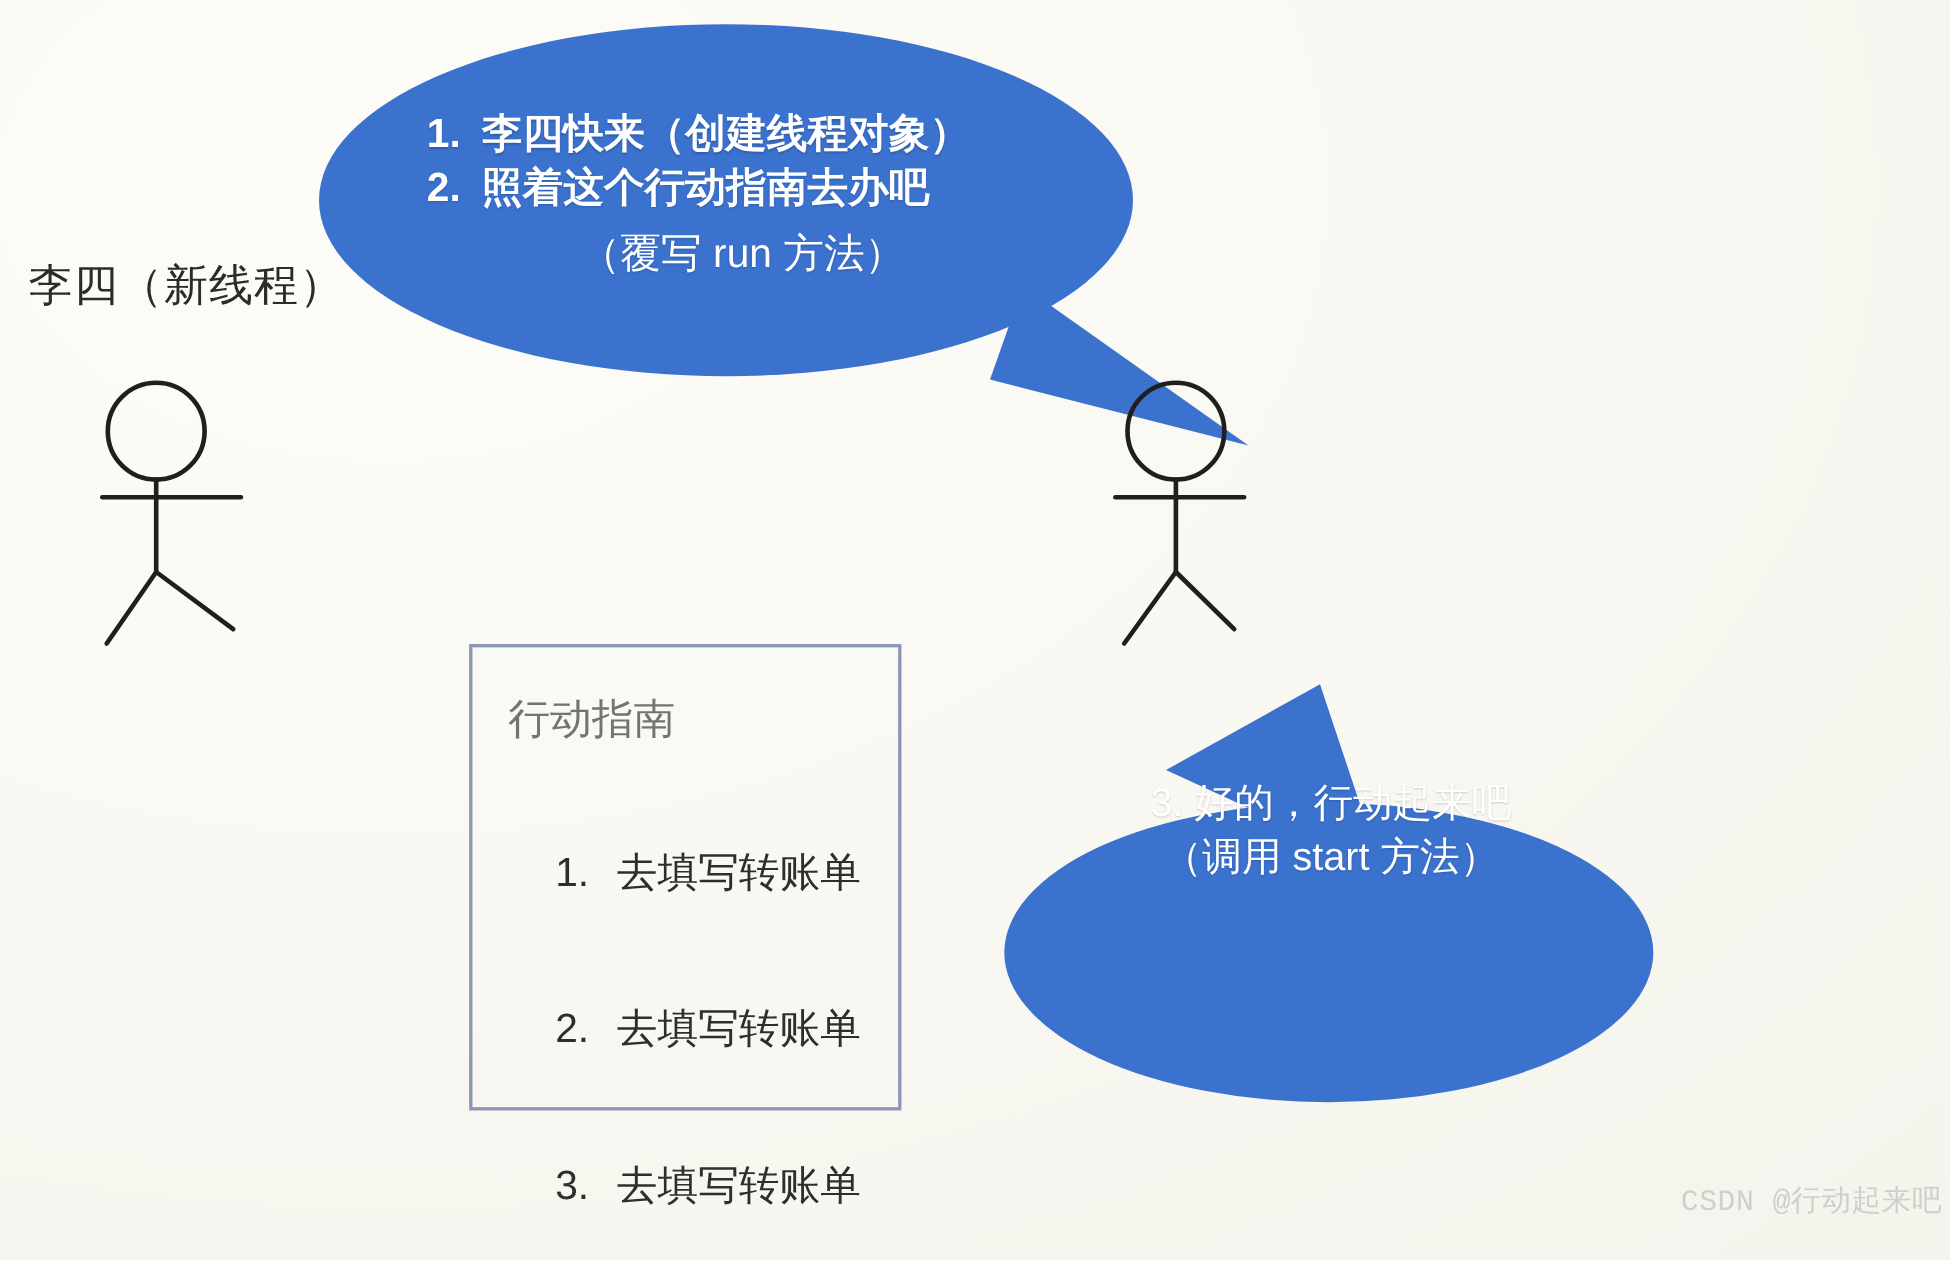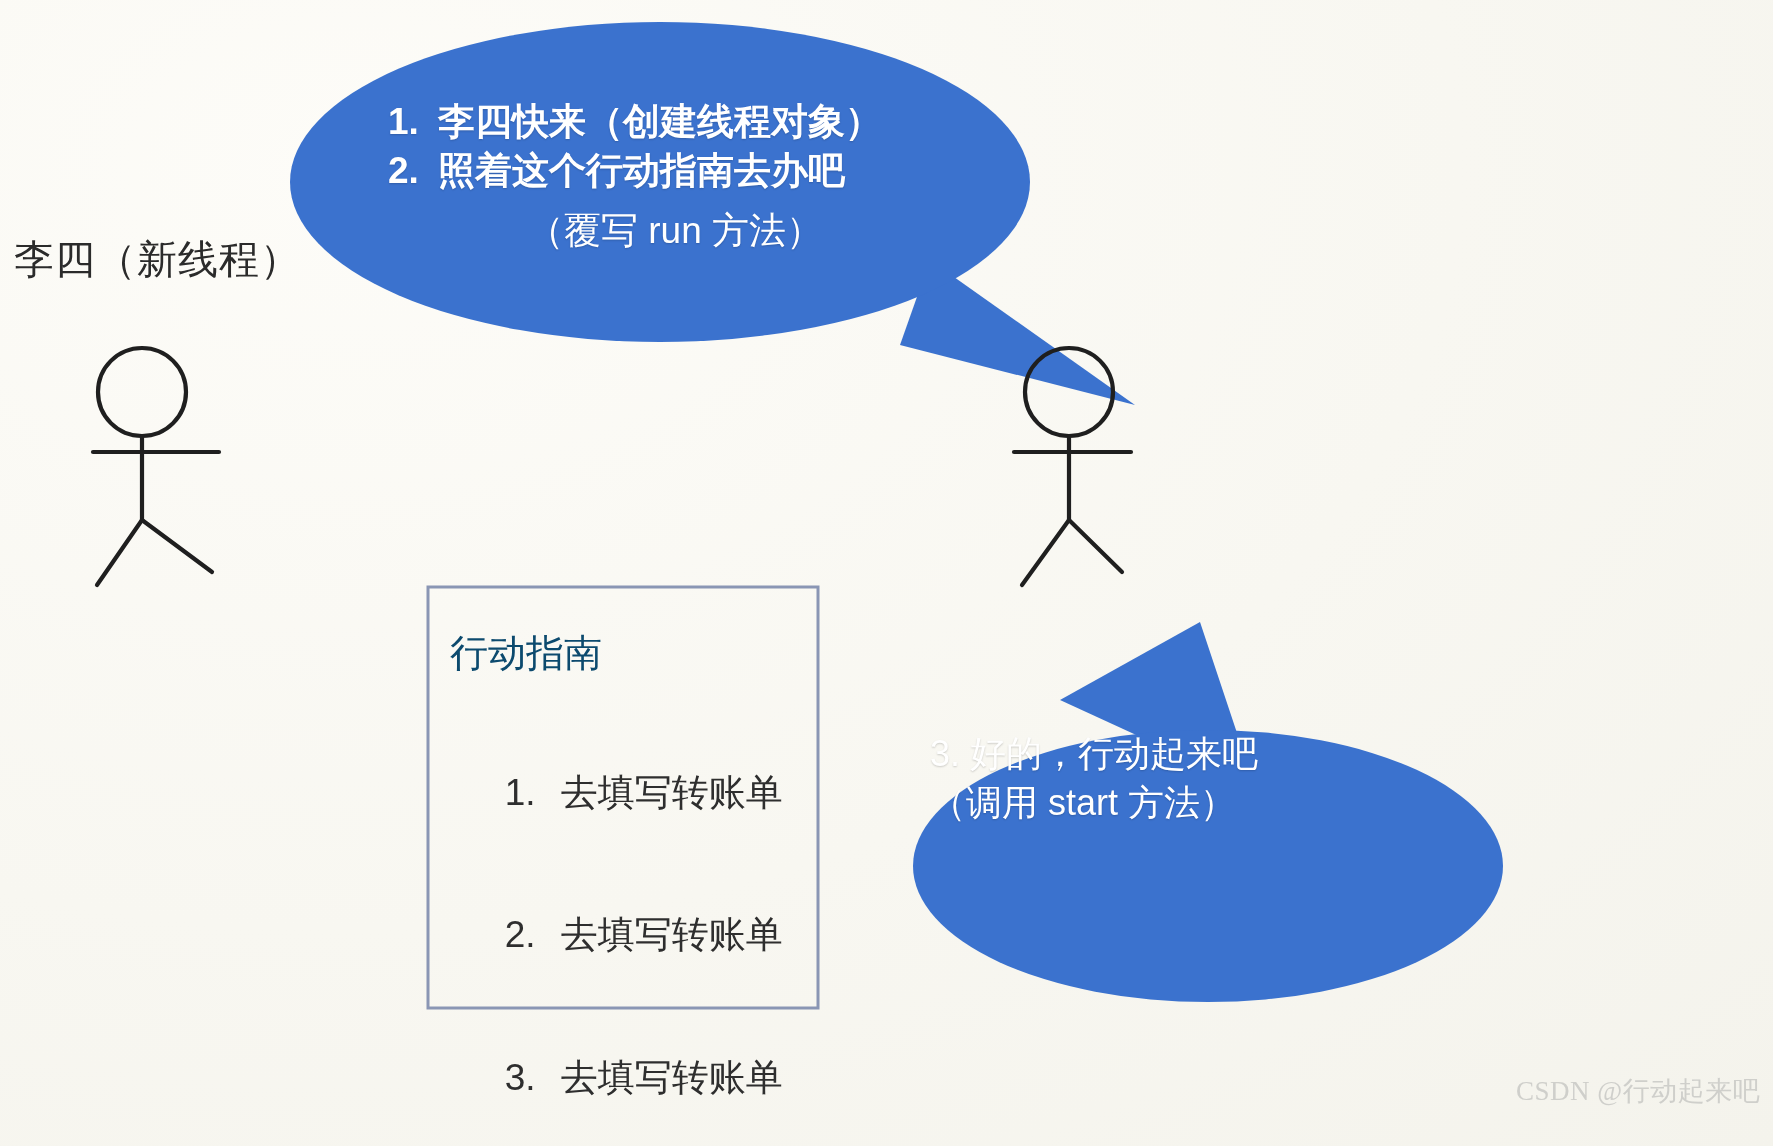--- a/index.html
+++ b/index.html
@@ -29,21 +29,22 @@
     left: 0;
     top: 0;
     width: 1773px;
     height: 1146px;
   }
 
   .txt {
     position: absolute;
     white-space: pre;
     color: #2b2b2b;
-    font-family: Liberation Serif, serif;
+    font-family: Liberation Mono, monospace;
+    margin-left: 12px;
   }
 
   
   #label-left {
     left: 14px;
     top: 232px;
     font-size: 40px;
     letter-spacing: 1px;
   }
   #label-right {
@@ -80,34 +81,35 @@
     display: block;
     text-align: center;
     padding-left: 30px;
     margin-top: 11px;
   }
 
   
   #bubble-bottom-text {
     position: absolute;
     left: 930px;
-    top: 730px;
+    top: 706px;
     width: 560px;
     color: #ffffff;
     font-size: 36px;
     line-height: 1.35;
+    text-align: center;
     text-shadow: 0 1px 2px rgba(0,0,0,0.18);
   }
 
   
   #guide-title {
     left: 450px;
     top: 628px;
     font-size: 38px;
-    color: #0c4a6e;
+    color: #737373;
   }
   #guide-list {
     position: absolute;
     left: 443px;
     top: 722px;
     width: 360px;
     font-size: 37px;
     line-height: 1.28;
     color: #2e2e2e;
   }

